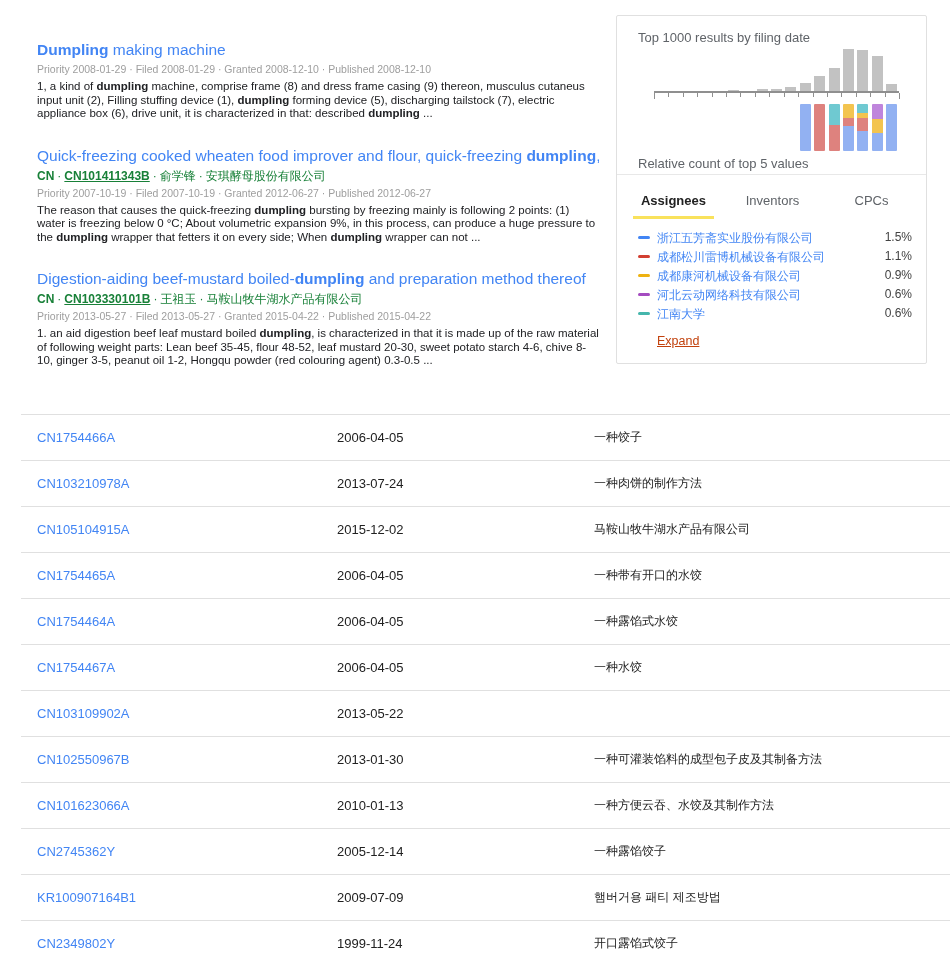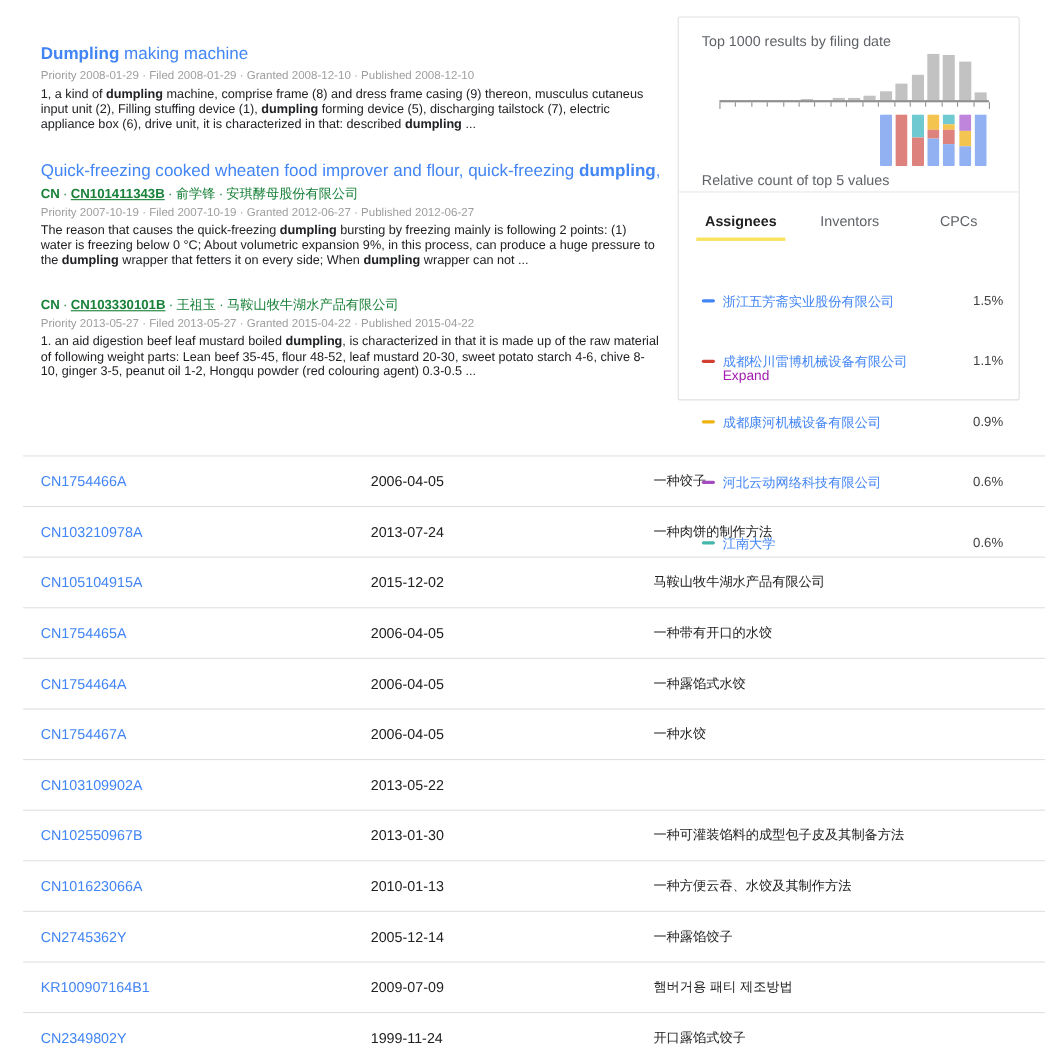--- a/index.html
+++ b/index.html
@@ -35,26 +35,26 @@
   .strip .seg { width:100%; }
 
   .list-title { position:absolute; left:21px; top:140px; font-size:13px; color:#5f6368; }
   .card-divider { position:absolute; left:0; top:158px; width:100%; height:1px; background:#e8e8e8; }
 
   .tabs { position:absolute; left:16px; top:170px; width:279px; height:33px; display:flex;gap:18px; }
   .tab { flex:1; text-align:center; font-size:13px; line-height:30px; color:#5f6368; cursor:pointer; }
   .tab.active { color:#212121; font-weight:bold; border-bottom:3px solid #f9e25c; }
 
   .tv-list { position:absolute; left:0; top:212px; width:100%; }
-  .tv-row { position:relative; height:19px;margin-top:36px; }
+  .tv-row { position:relative; height:19px; }
   .tv-dash { position:absolute; left:21px; top:8px; width:12px; height:3px; border-radius:2px; }
   .tv-name { position:absolute; left:40px; top:2px; font-size:12px; color:#4285f4;
              white-space:nowrap; cursor:pointer; }
   .tv-pct { position:absolute; right:14px; top:2px; font-size:12px; color:#424242; }
-  .expand { position:absolute; left:40px; top:318px; font-size:12.5px; color:#a21caf; cursor:pointer; }
+  .expand { position:absolute; left:40px; top:318px; font-size:12.5px; color:#c2410c; cursor:pointer;text-decoration:underline; }
 
   
   .ptable { position:absolute; left:21px; top:414px; width:929px; }
   .prow { position:relative; height:46px; border-top:1px solid #e0e0e0; }
   .prow:last-child { border-bottom:1px solid #e0e0e0; }
   .c-id { position:absolute; left:16px; top:15px; font-size:13px; color:#4285f4; cursor:pointer; }
   .c-date { position:absolute; left:316px; top:15px; font-size:13px; color:#212121; }
   .c-title { position:absolute; left:573px; top:14px; font-size:12px; color:#212121; white-space:nowrap; }
 </style>
 </head>
@@ -71,20 +71,21 @@
   <div class="result">
     <a class="r-title"><span>Quick-freezing cooked wheaten food improver and flour, quick-freezing </span><b>dumpling</b><span>, ...</span></a>
     <div class="r-meta">
       <span class="status">CN</span><span class="sep">·</span><span class="num">CN101411343B</span><span class="sep">·</span><span>俞学锋</span><span class="sep">·</span><span>安琪酵母股份有限公司</span>
     </div>
     <div class="r-dates">Priority 2007-10-19 · Filed 2007-10-19 · Granted 2012-06-27 · Published 2012-06-27</div>
     <div class="r-abs"><span>The reason that causes the quick-freezing </span><b>dumpling</b><span> bursting by freezing mainly is following 2 points: (1) water is freezing below 0 °C; About volumetric expansion 9%, in this process, can produce a huge pressure to the </span><b>dumpling</b><span> wrapper that fetters it on every side; When </span><b>dumpling</b><span> wrapper can not ...</span></div>
   </div>
 
   <div class="result">
+    <a class="r-title"><span>Digestion-aiding beef-mustard boiled-</span><b>dumpling</b><span> and preparation method thereof</span></a>
     <div class="r-meta">
       <span class="status">CN</span><span class="sep">·</span><span class="num">CN103330101B</span><span class="sep">·</span><span>王祖玉</span><span class="sep">·</span><span>马鞍山牧牛湖水产品有限公司</span>
     </div>
     <div class="r-dates">Priority 2013-05-27 · Filed 2013-05-27 · Granted 2015-04-22 · Published 2015-04-22</div>
     <div class="r-abs"><span>1. an aid digestion beef leaf mustard boiled </span><b>dumpling</b><span>, is characterized in that it is made up of the raw material of following weight parts: Lean beef 35-45, flour 48-52, leaf mustard 20-30, sweet potato starch 4-6, chive 8-10, ginger 3-5, peanut oil 1-2, Hongqu powder (red colouring agent) 0.3-0.5 ...</span></div>
   </div>
 
 </div>
 
 <div class="card">

